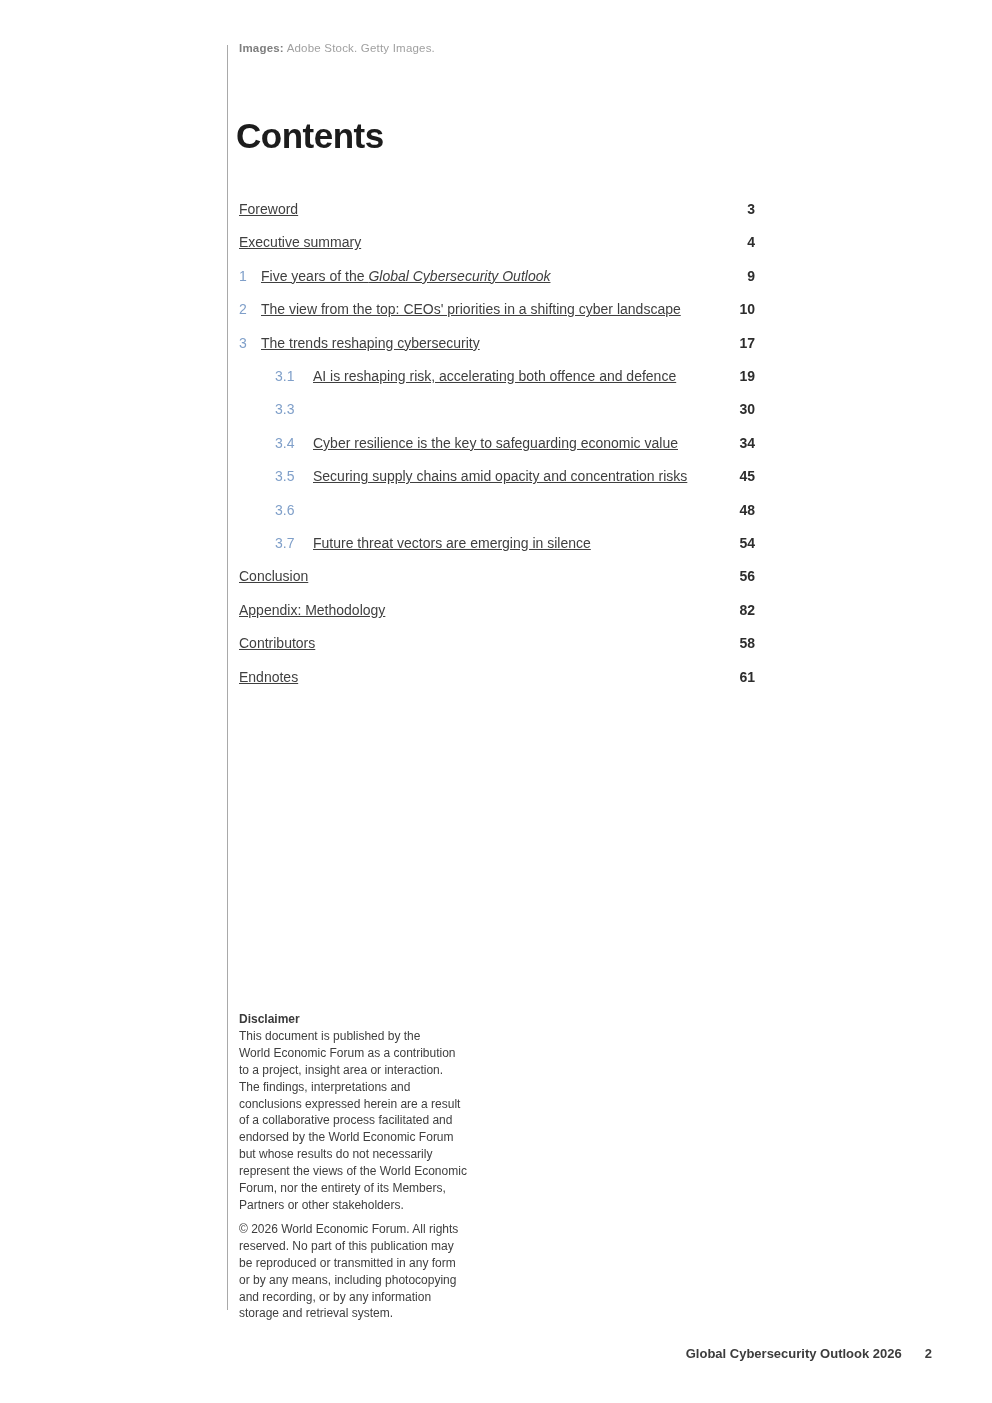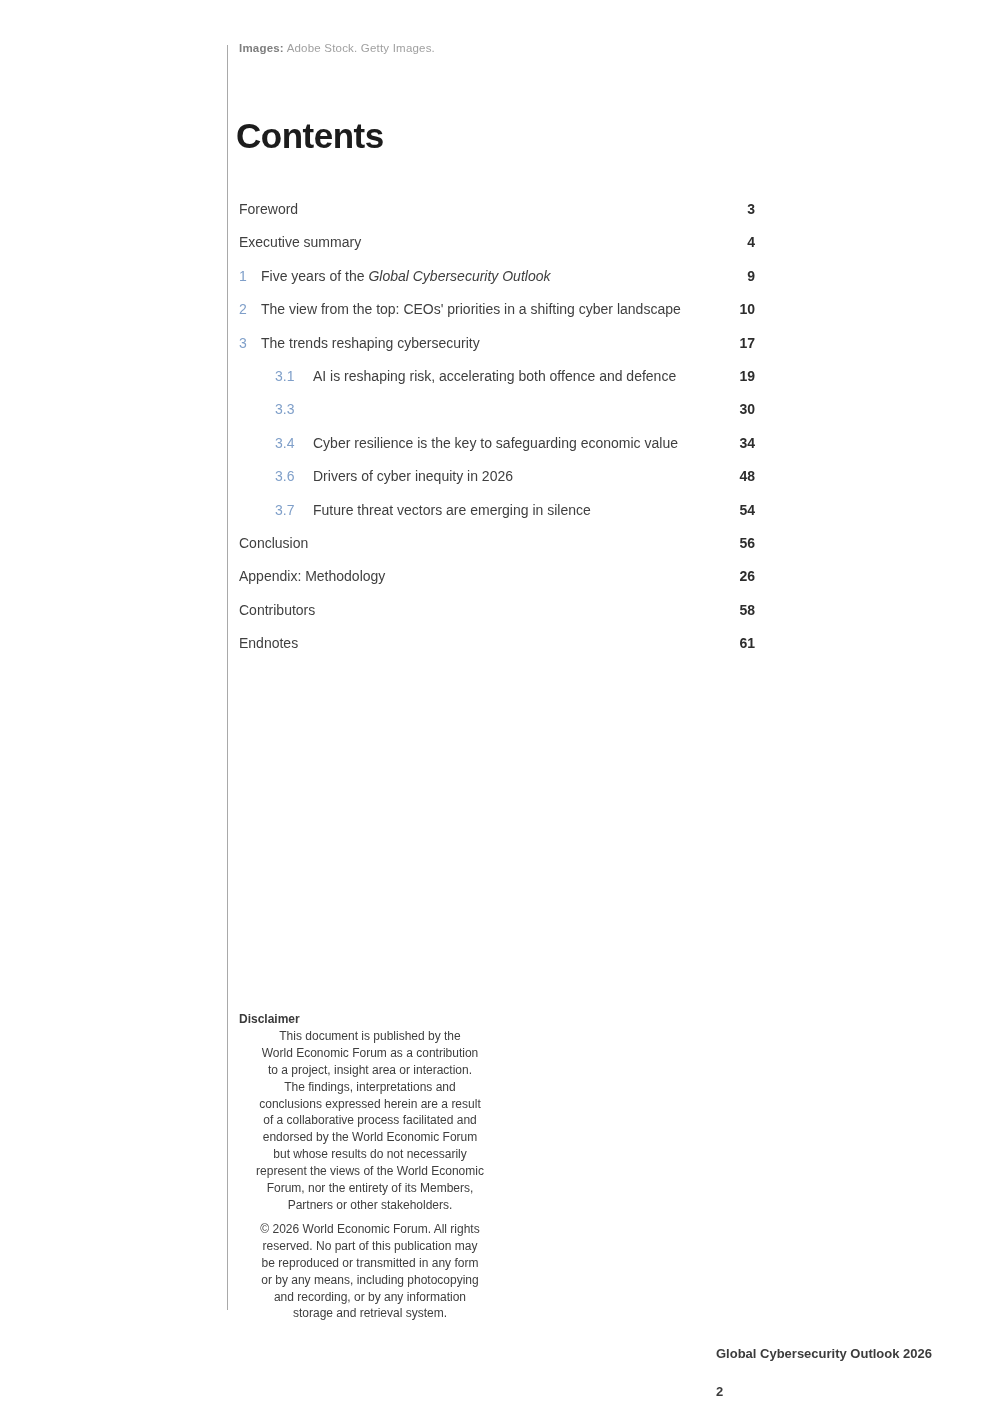--- a/index.html
+++ b/index.html
@@ -64,20 +64,21 @@
   .toc-row .num {
     flex: 0 0 auto;
     color: var(--accent, #7f9fc9);
   }
   .toc-row.lvl1 .num { width: 22px; }
   .toc-row.lvl2 { padding-left: 36px; }
   .toc-row.lvl2 .num { width: 38px; }
   .toc-row .label {
     white-space: pre-line;
     flex: 1 1 auto;
+    text-decoration: underline;
   }
   .toc-row .page-num {
     flex: 0 0 auto;
     margin-left: auto;
     padding-left: 12px;
     font-weight: bold;
     color: #2d2d2d;
     text-align: right;
   }
   .disclaimer {
@@ -91,32 +92,30 @@
   }
   .disclaimer .disclaimer-heading {
     margin: 0;
     font-size: 12px;
     font-weight: bold;
     color: #3a3a3a;
   }
   .disclaimer p {
     margin: 0 0 7px 0;
     white-space: pre-line;
-    text-align: center;
   }
   .footer {
     position: absolute;
     top: 1346px;
     right: 60px;
     display: flex;
     gap: 23px;
     font-size: 13px;
     font-weight: bold;
     color: #3c3c3c;
-    flex-direction: column;
   }
 </style>
 </head>
 <body>
 
 <div class="page">
 
   <div class="vrule"></div>
 
   <div class="credit">
@@ -157,36 +156,40 @@
       <div class="toc-row lvl2">
         <span class="num">3.3</span>
         <span class="page-num">30</span>
       </div>
       <div class="toc-row lvl2">
         <span class="num">3.4</span>
         <span class="label">Cyber resilience is the key to safeguarding economic value</span>
         <span class="page-num">34</span>
       </div>
       <div class="toc-row lvl2">
+        <span class="num">3.5</span>
+        <span class="label">Securing supply chains amid opacity and concentration risks</span>
+        <span class="page-num">45</span>
+      </div>
+      <div class="toc-row lvl2">
         <span class="num">3.6</span>
-        <span class="label">Drivers of cyber inequity in 2026</span>
         <span class="page-num">48</span>
       </div>
       <div class="toc-row lvl2">
         <span class="num">3.7</span>
         <span class="label">Future threat vectors are emerging in silence</span>
         <span class="page-num">54</span>
       </div>
       <div class="toc-row lvl0">
         <span class="label">Conclusion</span>
         <span class="page-num">56</span>
       </div>
       <div class="toc-row lvl0">
         <span class="label">Appendix: Methodology</span>
-        <span class="page-num">26</span>
+        <span class="page-num">82</span>
       </div>
       <div class="toc-row lvl0">
         <span class="label">Contributors</span>
         <span class="page-num">58</span>
       </div>
       <div class="toc-row lvl0">
         <span class="label">Endnotes</span>
         <span class="page-num">61</span>
       </div>
     </div>

